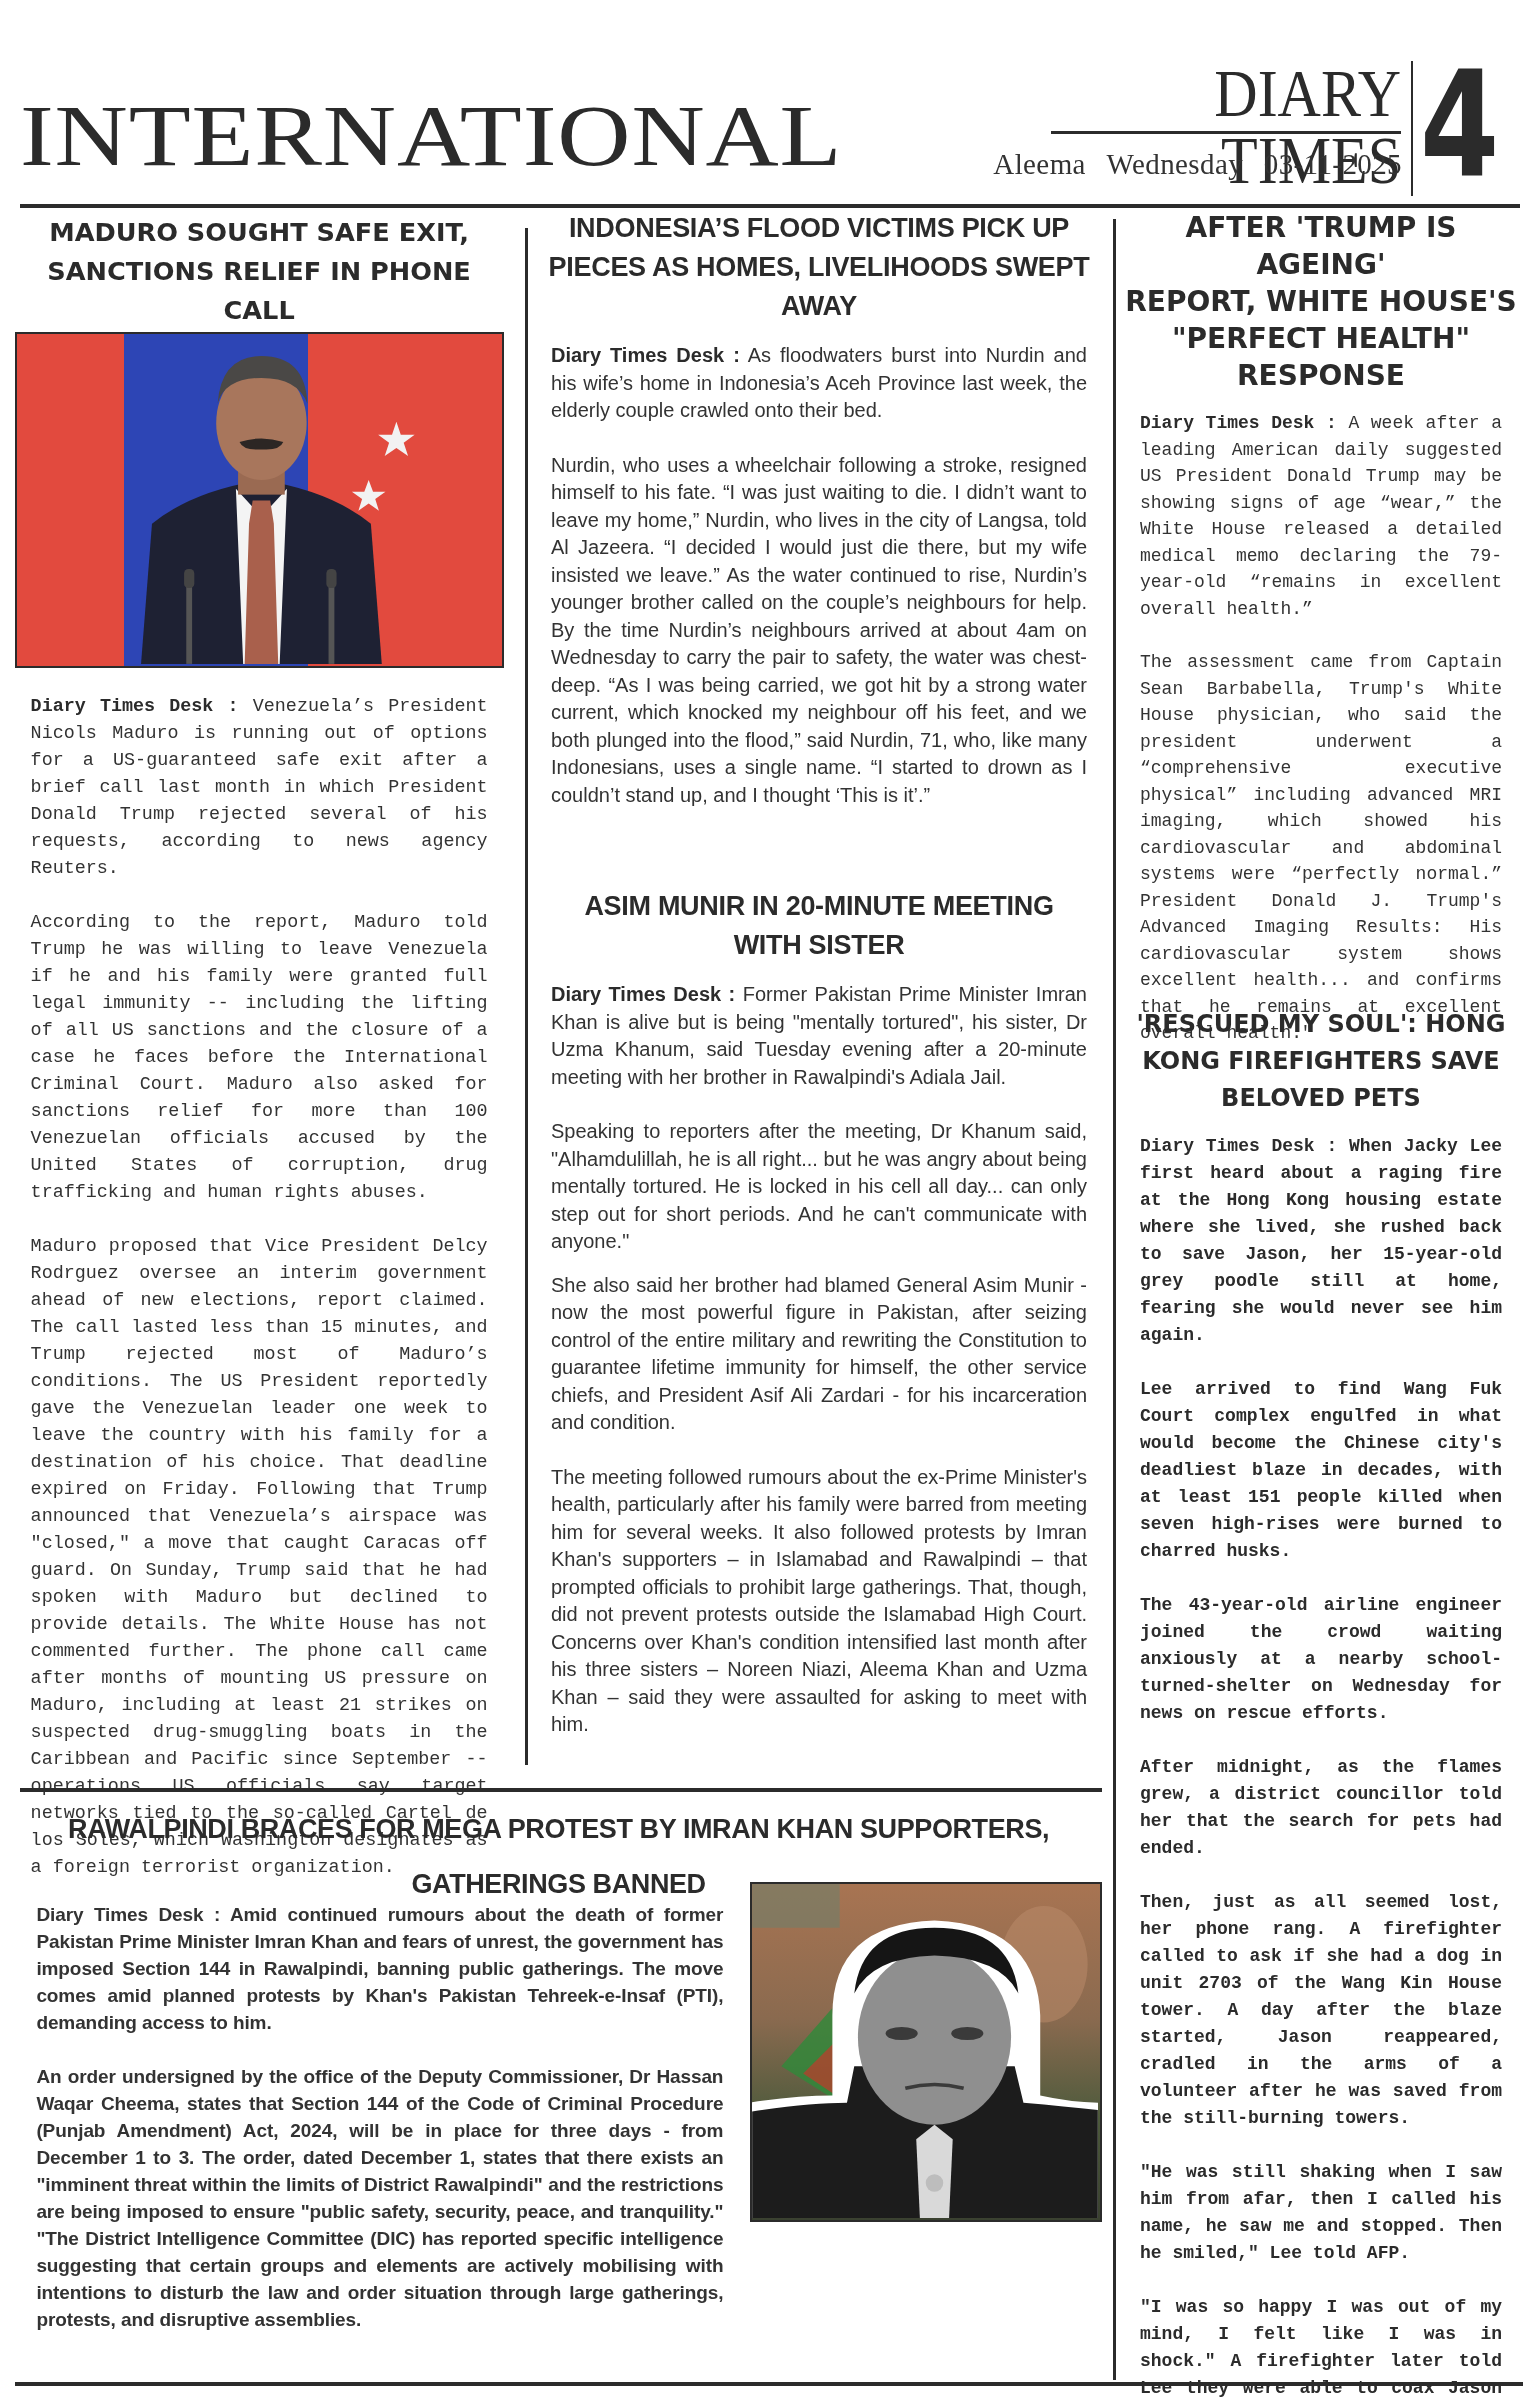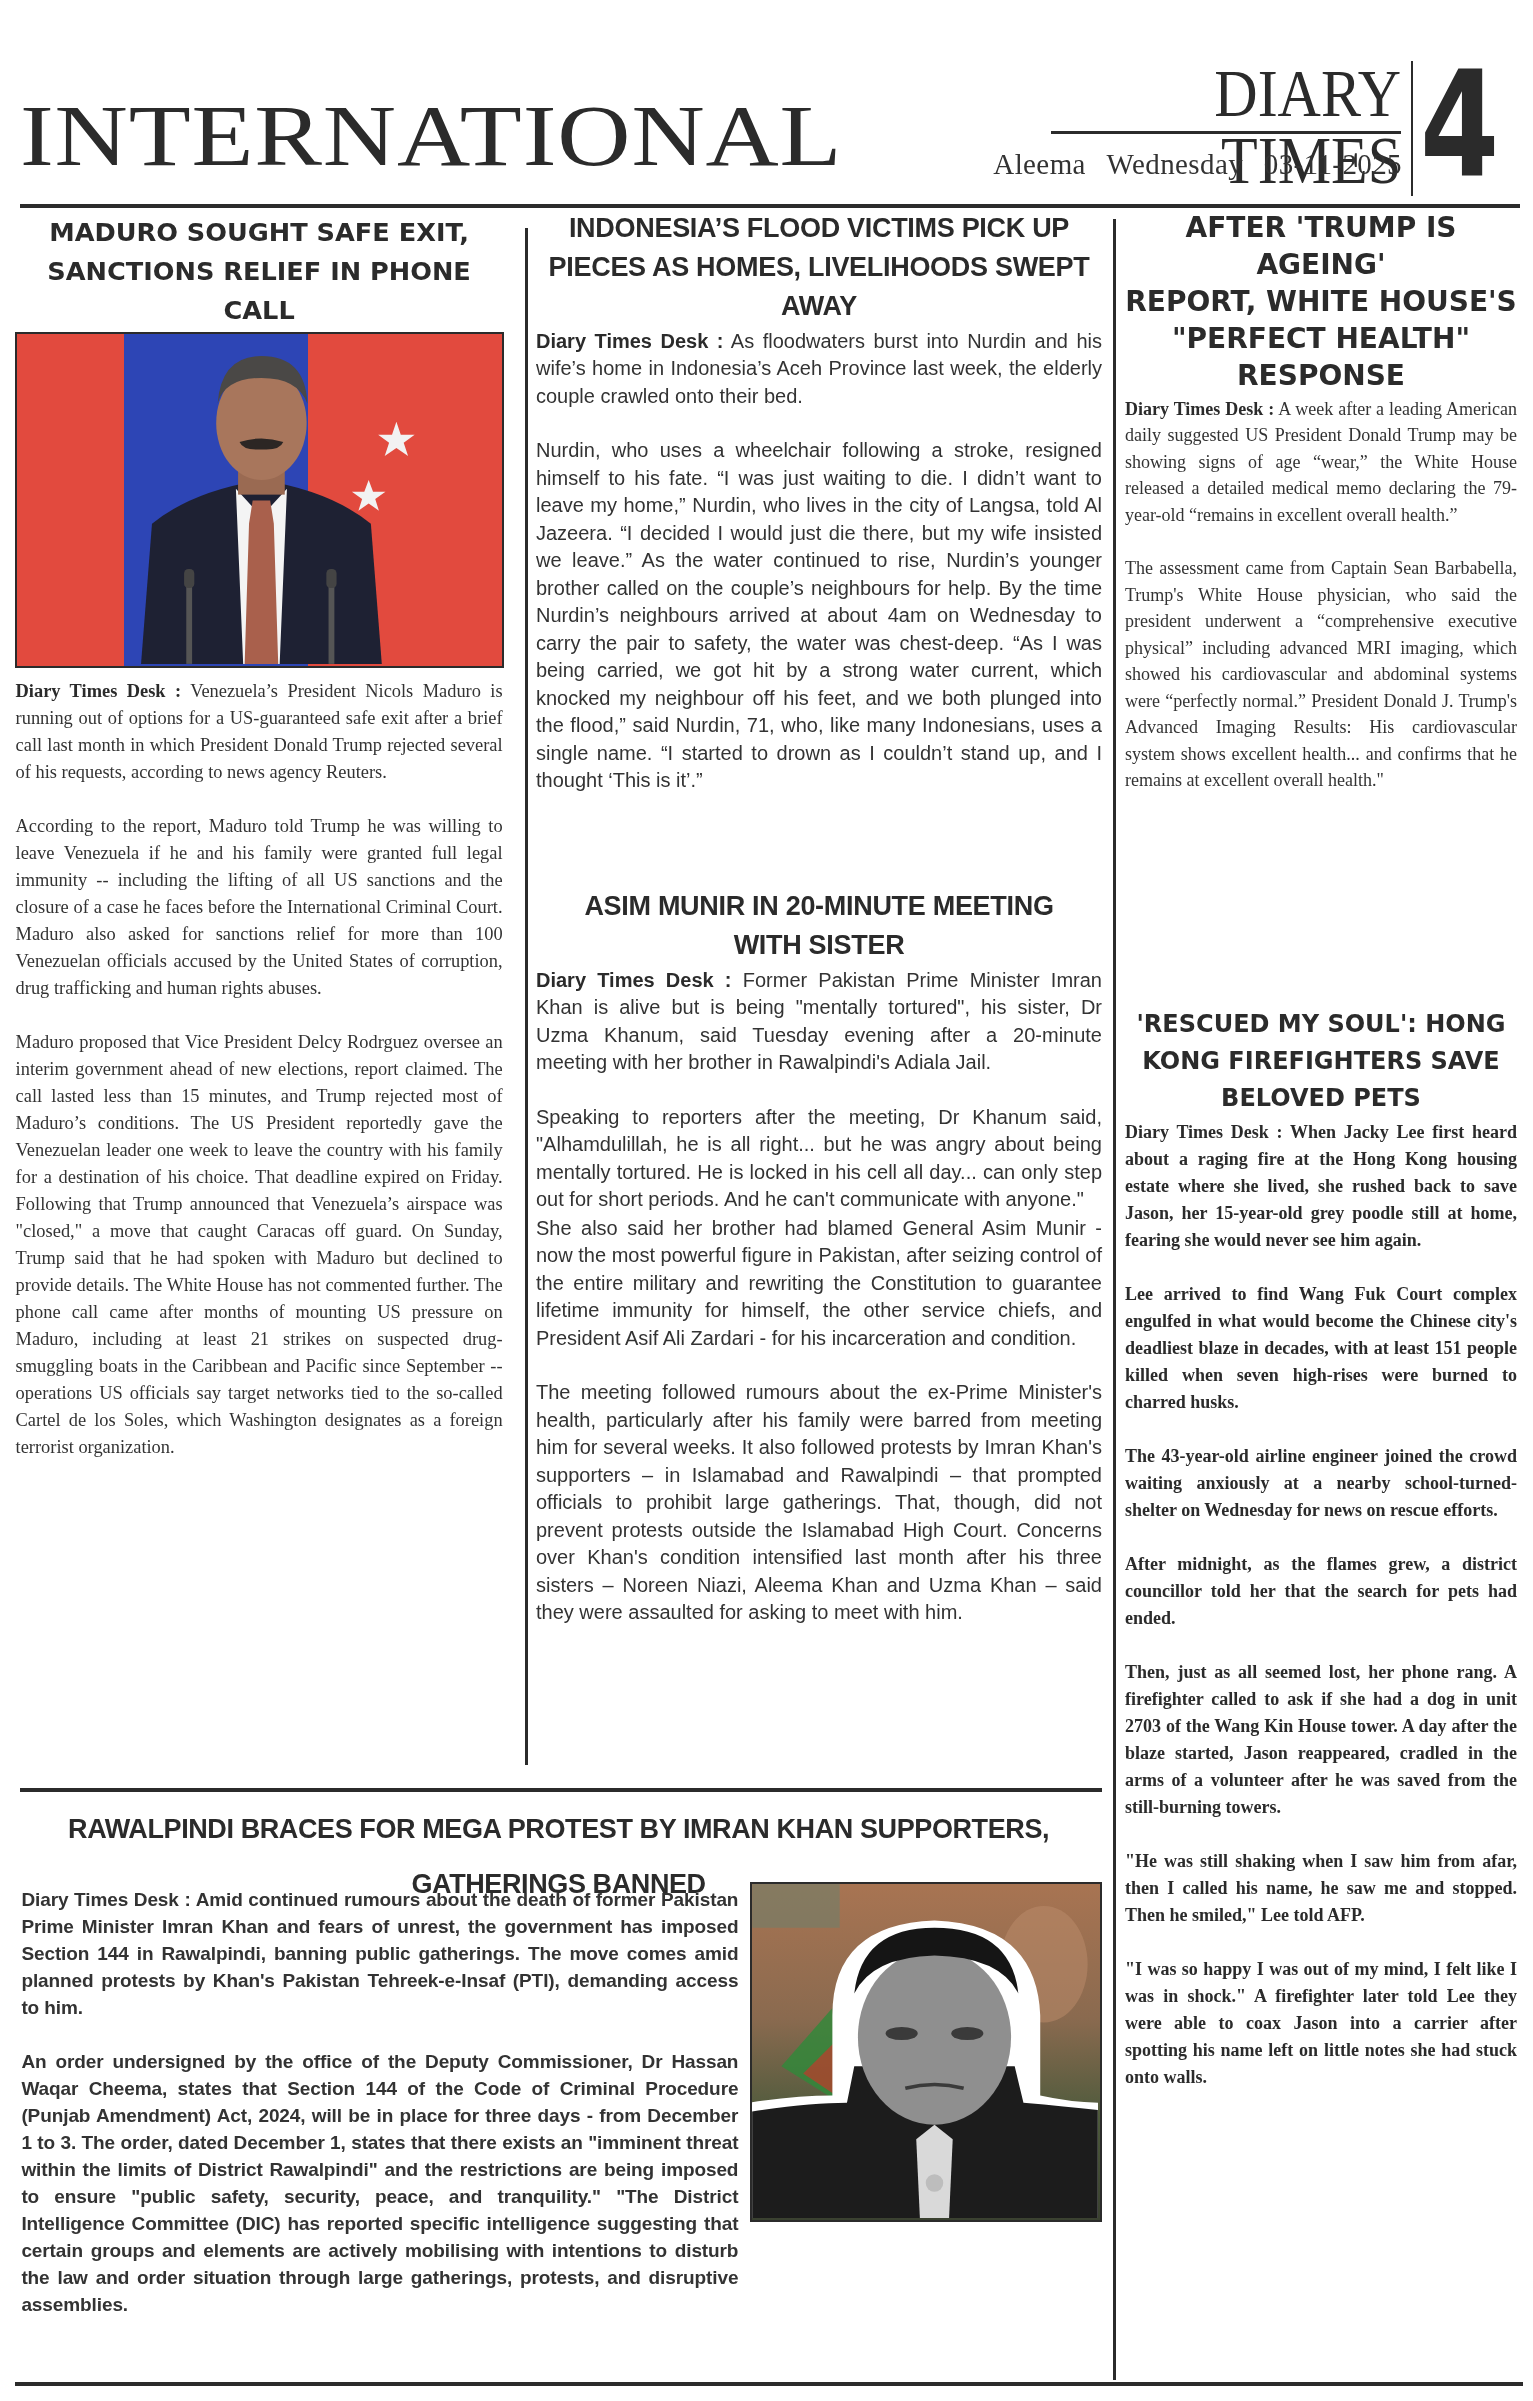--- a/index.html
+++ b/index.html
@@ -19,22 +19,22 @@
   .top-rule { left: 20.4px; top: 204px; width: 1500px; height: 3.7px; background: #2b2b2b; }
 
   
   .vdiv { width: 2.9px; background: #2b2b2b; }
 
   
   .headline { font-family: "DejaVu Sans", sans-serif; font-weight: bold; text-align: center; color: #2b2b2b; line-height: 1.42; text-transform: uppercase; }
   .headline.condensed { font-family: "Liberation Sans", sans-serif; }
 
   
-  .body { font-family: Liberation Serif, serif; font-size: 18.4px; line-height: 27px; text-align: justify; color: #333; }
-  .body p { margin: 1px; }
+  .body { font-family: Liberation Mono, monospace; font-size: 18.4px; line-height: 27px; text-align: justify; color: #333; }
+  .body p { margin: 16px; }
   .body p.gap { margin-top: 27px; }
   .body .desk { font-weight: bold; color: #2b2b2b; }
   .body.bold { font-weight: bold; color: #2b2b2b; }
   .body.condensed { font-family: "Liberation Sans", sans-serif; font-weight: bold; font-size: 19px; line-height: 27px; letter-spacing: -0.1px; }
   .body.narrow { font-family: "Liberation Sans", sans-serif; font-size: 20px; line-height: 27.5px; }
 
   
   .photo { border: 2.9px solid #2b2b2b; overflow: hidden; }
   .photo-maduro { background: linear-gradient(90deg, #e24a3e 0%, #e24a3e 22%, #2d45b5 22%, #2d45b5 60%, #e24a3e 60%, #e24a3e 100%); }
   .photo-khan { background: linear-gradient(180deg, #a87452 0%, #8a6a4f 40%, #4d5a3c 70%, #3a4130 100%); }

